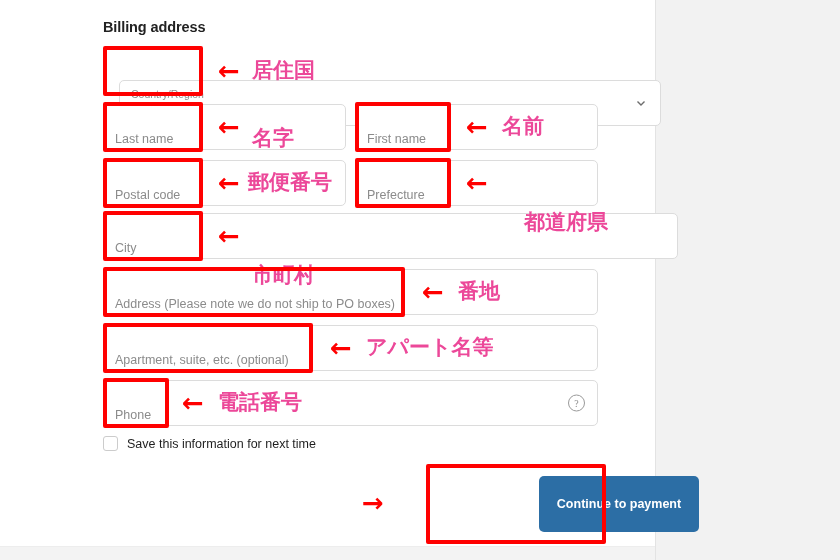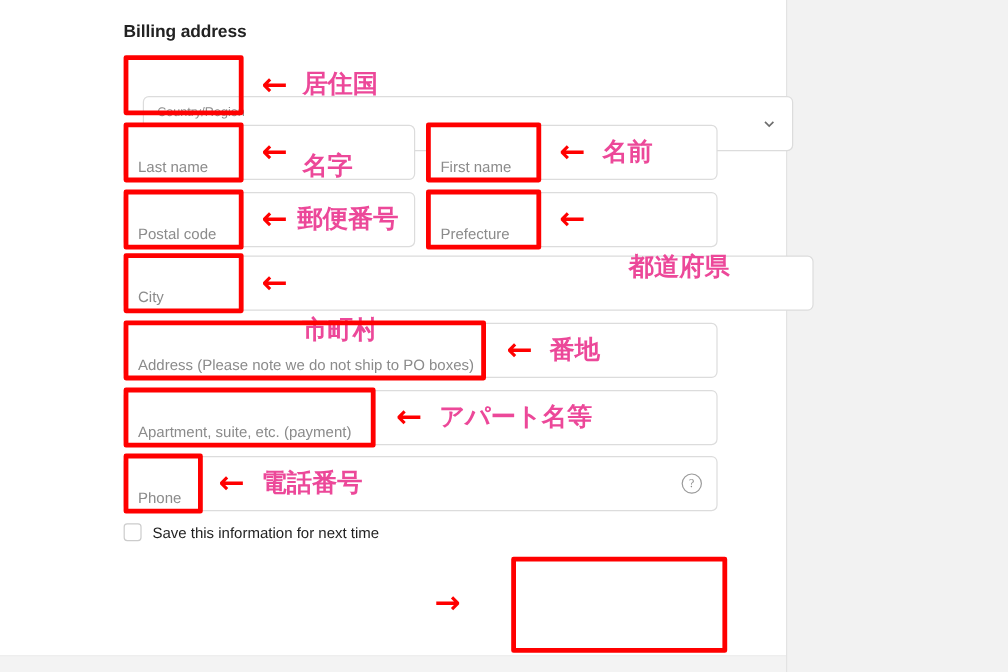--- a/index.html
+++ b/index.html
@@ -237,36 +237,37 @@
     </div>
 
     <div class="row" style="top:269px;">
       <div class="field" style="left:0; width:495px;text-align:center;">
         <span class="placeholder">Address (Please note we do not ship to PO boxes)</span>
       </div>
     </div>
 
     <div class="row" style="top:325px;">
       <div class="field" style="left:0; width:495px;">
-        <span class="placeholder">Apartment, suite, etc. (payment)</span>
+        <span class="placeholder">Apartment, suite, etc. (optional)</span>
       </div>
     </div>
 
     <div class="row" style="top:380px;">
       <div class="field" style="left:0; width:495px;">
         <span class="placeholder">Phone</span>
         <span class="help-icon">?</span>
       </div>
     </div>
 
     <div class="save-row">
       <span class="cbox"></span>
       <span class="save-label">Save this information for next time</span>
     </div>
 
+    <button class="cta">Continue to payment</button>
 
   </div>
 
   <div class="ann-box" style="left:103px; top:46px; width:100px; height:50px;"></div>
   <div class="ann-arrow" style="left:218px; top:58px;">←</div>
   <div class="ann-text" style="left:252px; top:60px;">居住国</div>
 
   <div class="ann-box" style="left:103px; top:102px; width:100px; height:50px;"></div>
   <div class="ann-arrow" style="left:218px; top:114px;">←</div>
   <div class="ann-text" style="left:252px; top:128px;">名字</div>

